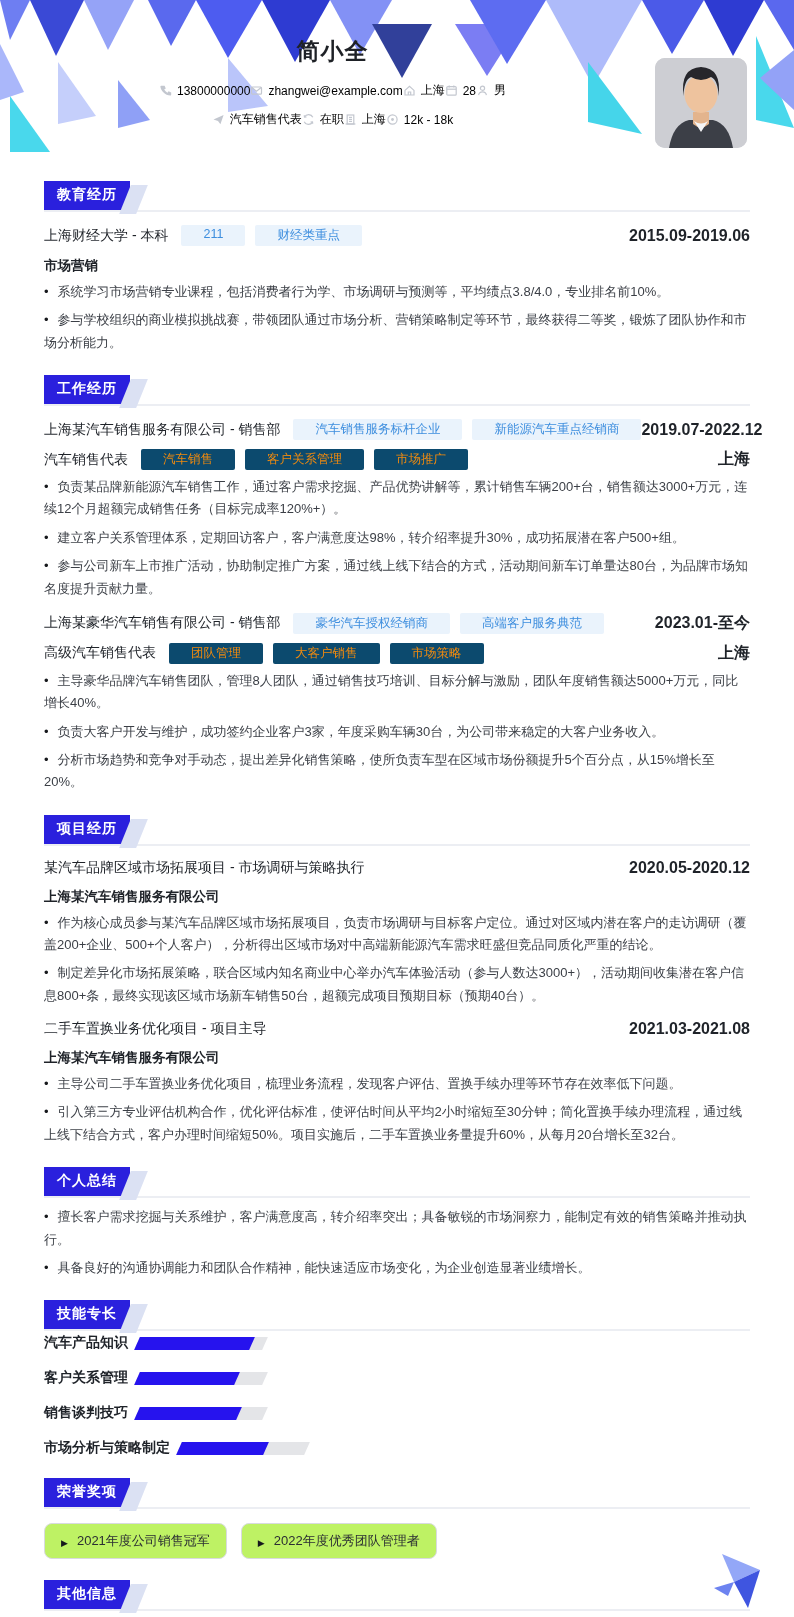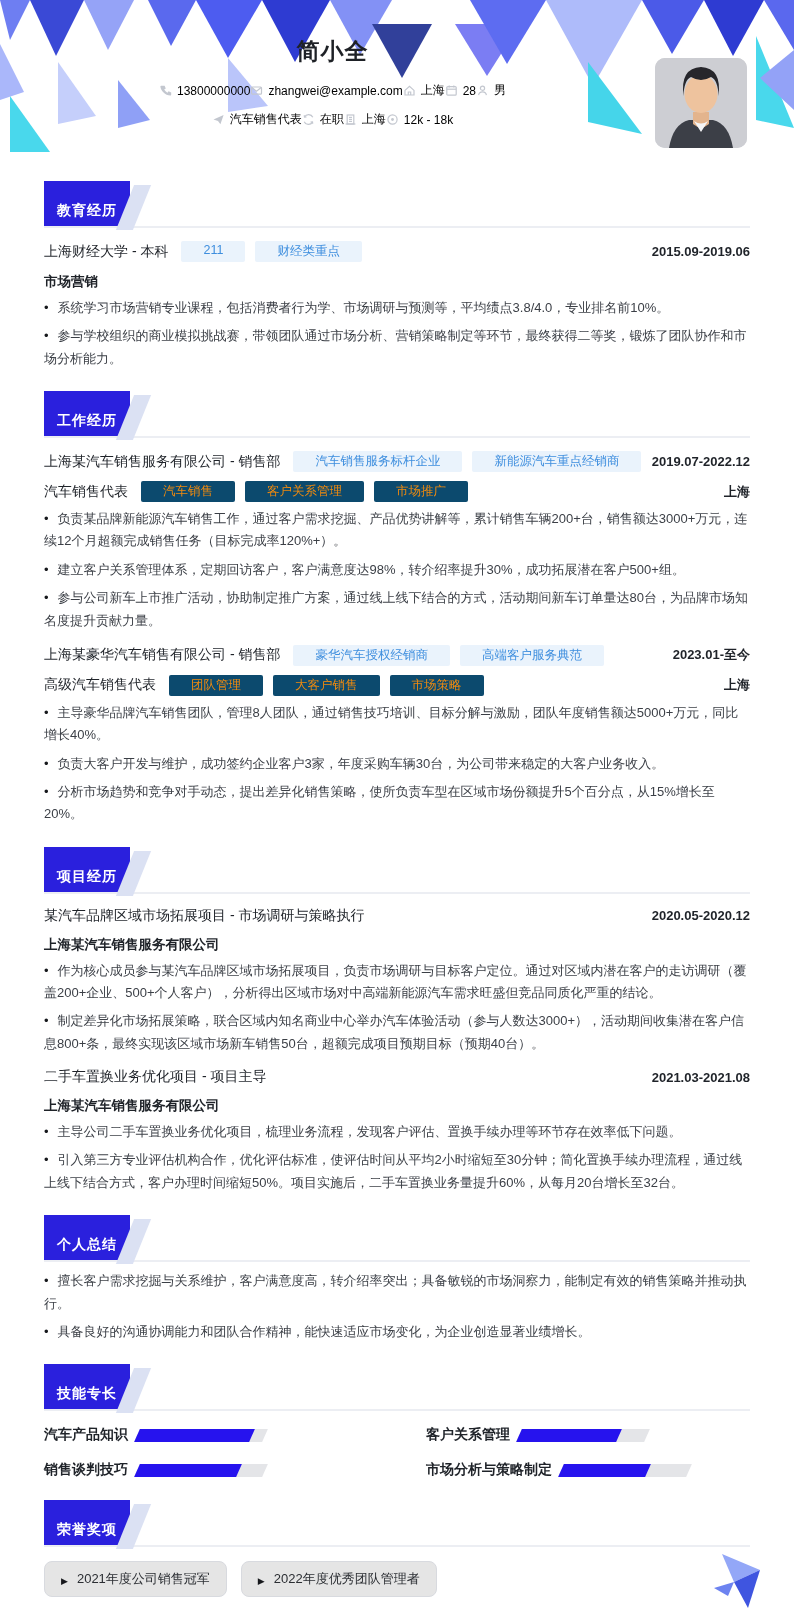--- a/index.html
+++ b/index.html
@@ -20,45 +20,45 @@
   .cicon { width:13px; height:13px; display:inline-block; }
   .cicon svg { width:13px; height:13px; stroke:#c3c7cf; fill:none; stroke-width:1.2; }
   .photo { position:absolute; top:58px; right:47px; width:92px; height:90px;
            border-radius:10px; overflow:hidden; background:#cdced3; }
   
   .main { padding:0 44px; position:relative; }
   .section { margin-top:21px; }
   .sec-head { border-bottom:2px solid #eceef3; }
   .badge { position:relative; display:inline-block; z-index:1;
            background:#2a20dd; color:#fff; font-size:14px; font-weight:bold;
-           padding:21px 13px 6px; letter-spacing:1px; }
+           padding:5px 13px 6px; letter-spacing:1px; }
   .badge::after { content:""; position:absolute; top:4px; right:-12px; width:17px; height:100%;
                   background:#dbe1f3; transform:skewX(-22deg); z-index:-1; }
   .entry-row { display:flex; align-items:center; margin-top:13px; }
   .entry-row.sub { margin-top:9px; }
   .entry-title { font-size:14px; font-weight:normal; color:#1f2329; white-space:nowrap; }
   .tags { display:flex; gap:10px; margin-left:13px; }
   .tag { font-size:12.5px; padding:2px 22px; border-radius:2px; white-space:nowrap; }
   .tag-blue { color:#3e8ede; background:#eaf3fc; }
   .tag-orange { color:#f08a0e; background:#0c4a6e; }
-  .row-right { margin-left:auto; font-size:13px; font-weight:bold; color:#1f2329; white-space:nowrap; }
+  .row-right { margin-left:auto; font-size:16px; font-weight:bold; color:#1f2329; white-space:nowrap; }
   .subtitle { font-size:13.5px; font-weight:bold; color:#1f2329; margin-top:11px; }
   .bullet { font-size:13px; color:#3b3f46; line-height:1.72; margin-top:6px; }
   .bullet::before { content:"•"; margin-right:9px; color:#16181c; }
   
-  .skills-grid { display:grid; grid-template-columns:1fr 1fr; column-gap:58px; row-gap:17px; margin-top:15px;text-align:center; }
+  .skills-grid { display:grid; grid-template-columns:1fr; column-gap:58px; row-gap:17px; margin-top:3px;text-align:center; }
   .skill { display:flex; align-items:center; }
   .skill-label { font-size:14px; font-weight:bold; color:#1f2329; white-space:nowrap; }
   .skill-track { width:128px; height:13px; background:#e4e5e8; margin-left:9px;
                  transform:skewX(-24deg); }
   .skill-fill { display:block; height:100%; background:#2613ee; }
   
   .honors { display:flex; gap:14px; margin-top:14px; }
   .pill { display:flex; align-items:center; gap:9px; border:1px solid #d8dadf; border-radius:8px;
-          padding:8px 16px; font-size:13px; color:#2b2e33; background:#e5e5e5; }
+          padding:8px 16px; font-size:13px; color:#2b2e33; background:#bef264; }
   .play-icon::before { content:"▶"; font-size:9px; color:#16181c; }
   
   .other-row { display:flex; margin-top:14px; }
   .other-label { font-size:13.5px; font-weight:bold; color:#1f2329; white-space:nowrap;
                  line-height:1.72; }
   .other-bullets { flex:1; margin-left:10px; }
   .obullet { display:flex; font-size:13px; color:#3b3f46; line-height:1.72; margin-bottom:7px; }
   .obullet .dot { margin-right:9px; color:#16181c; }
   
   .plane { position:absolute; top:1548px; right:28px; width:58px; height:62px; }

